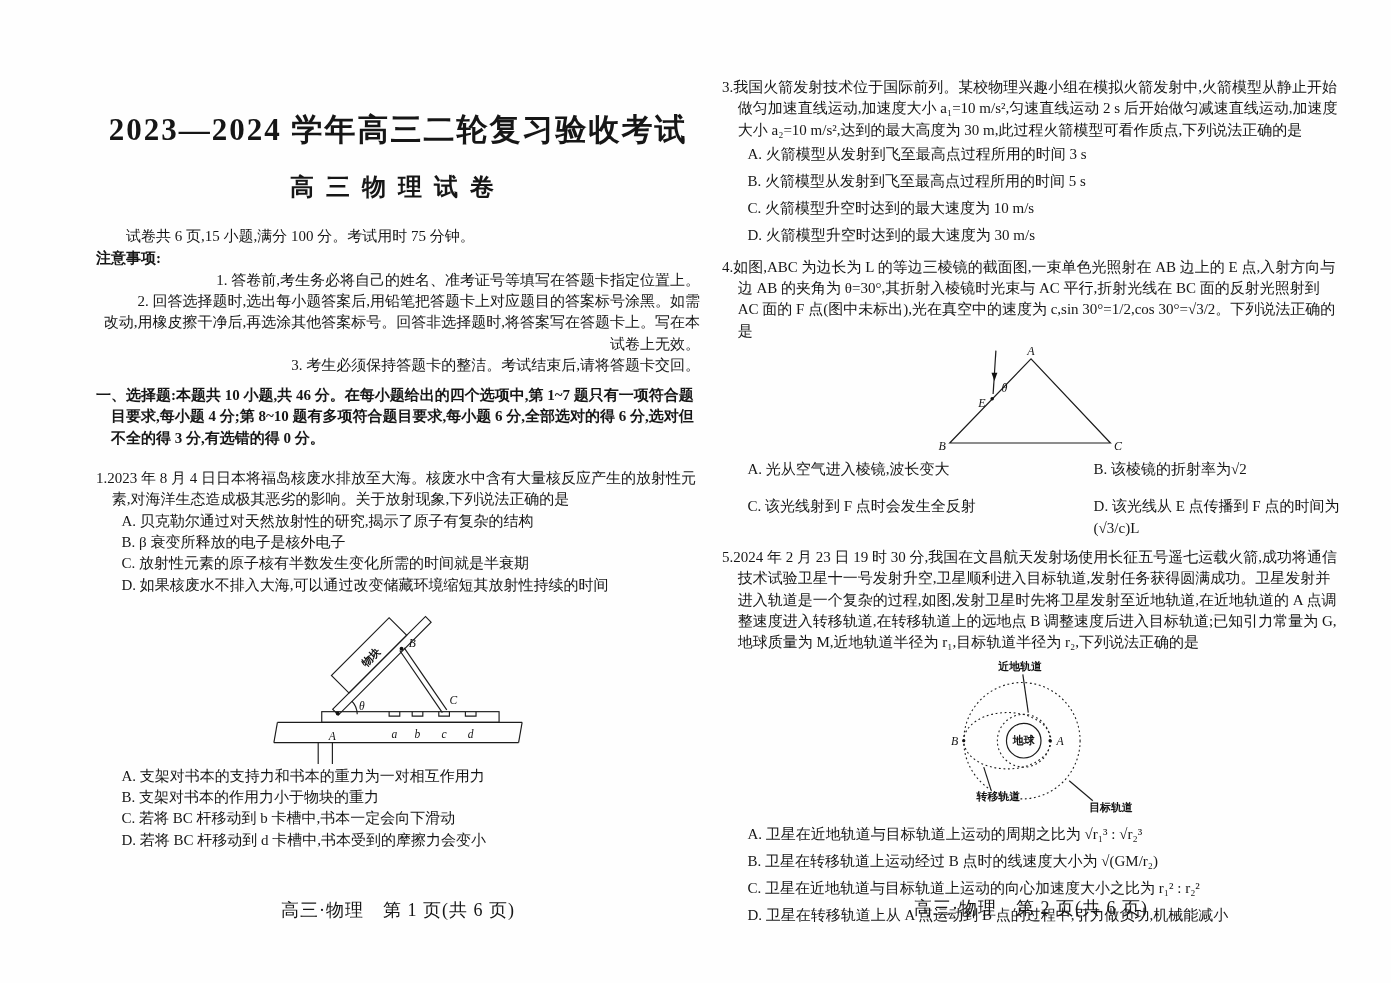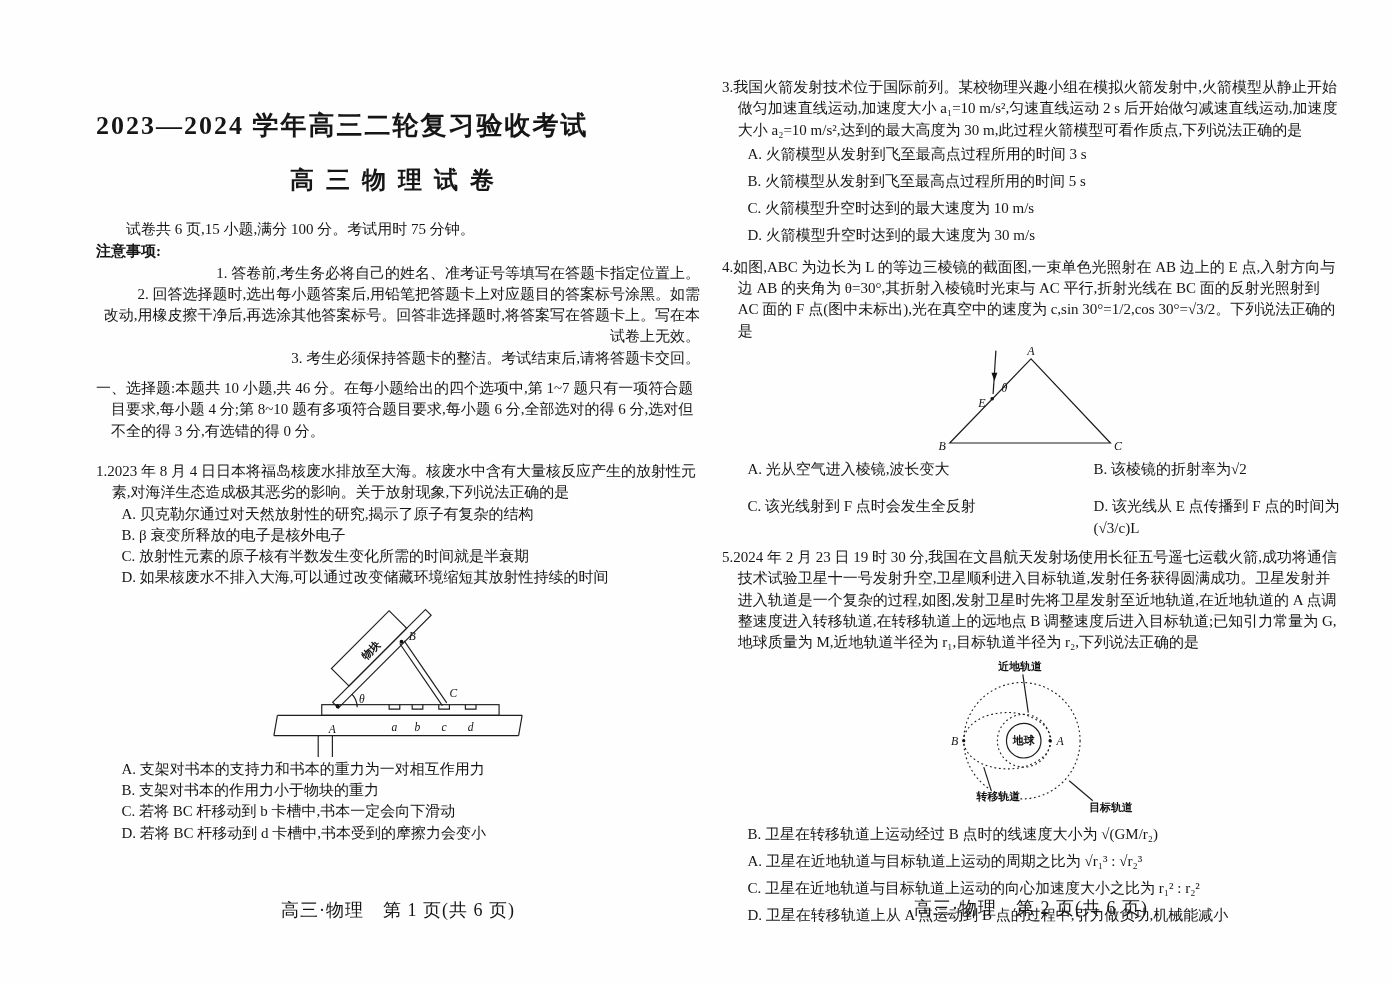--- a/index.html
+++ b/index.html
@@ -6,26 +6,26 @@
   html,body { margin:0; padding:0; background:#ffffff; }
   .page {
     position: relative; width:1391px; height:983px; margin:0 auto;
     background:#fefefe; color:#161616; overflow:hidden;
     font-family:"Liberation Serif","DejaVu Serif",serif;
     font-size:15px; line-height:1.42;
   }
   .col { position:absolute; }
   .col-left  { left:96px;  top:108px; width:604px; }
   .col-right { left:722px; top:58px;  width:618px; }
-  .title1 { margin:0; font-size:26px; font-weight:bold; text-align:left; letter-spacing:2px; }
+  .title1 { margin:0; font-size:31px; font-weight:bold; text-align:center; letter-spacing:2px; }
   .title2 { margin:18px 0 0; font-size:24px; font-weight:bold; text-align:center; letter-spacing:12px; }
   .intro  { margin:22px 0 0; text-indent:2em; }
   .notice-h { margin:1px 0 0; font-weight:bold; }
   .notice { text-indent:2em;text-align:right; }
-  .section-h { margin:9px 0 5px; font-weight:normal; padding-left:1em; text-indent:-1em; }
+  .section-h { margin:9px 0 5px; font-weight:bold; padding-left:1em; text-indent:-1em; }
   .q { margin-top:19px; }
   .stem { margin:1px 0 0; padding-left:1.05em; text-indent:-1.05em; }
   .option { padding-left:1.7em; }
   .options.cols2 { display:grid; grid-template-columns:56% 44%; row-gap:16px; margin:4px 0 2px; }
   .options.roomy .option { line-height:1.8; }
   .fig { display:flex; justify-content:center; margin:4px 0 2px; }
   .footer { position:absolute; text-align:center; font-size:18px; letter-spacing:1px; }
   .footer-1 { left:96px;  width:604px; top:880px; }
   .footer-2 { left:722px; width:618px; top:878px; }
   svg { display:block; }
@@ -170,22 +170,22 @@
           <text class="lab" x="44" y="97">B</text>
           <text class="cjk" x="120" y="14" text-anchor="middle">近地轨道</text>
           <line class="stroke" x1="123" y1="19" x2="129" y2="61" stroke-width="1"></line>
           <text class="cjk" x="96" y="157" text-anchor="middle">转移轨道</text>
           <line class="stroke" x1="88" y1="146" x2="80" y2="121" stroke-width="1"></line>
           <text class="cjk" x="196" y="169">目标轨道</text>
           <line class="stroke" x1="200" y1="158" x2="174" y2="136" stroke-width="1"></line>
         </svg>
       </div>
       <div class="options roomy">
+          <div class="option">A. 卫星在近地轨道与目标轨道上运动的周期之比为 √r₁³ : √r₂³</div>
           <div class="option">B. 卫星在转移轨道上运动经过 B 点时的线速度大小为 √(GM/r₂)</div>
-          <div class="option">A. 卫星在近地轨道与目标轨道上运动的周期之比为 √r₁³ : √r₂³</div>
           <div class="option">C. 卫星在近地轨道与目标轨道上运动的向心加速度大小之比为 r₁² : r₂²</div>
           <div class="option">D. 卫星在转移轨道上从 A 点运动到 B 点的过程中,引力做负功,机械能减小</div>
         </div>
     </div>
   </section>
   <p class="footer footer-2">高三·物理　第 2 页(共 6 页)</p>
 
 </div>
 
 </body></html>

